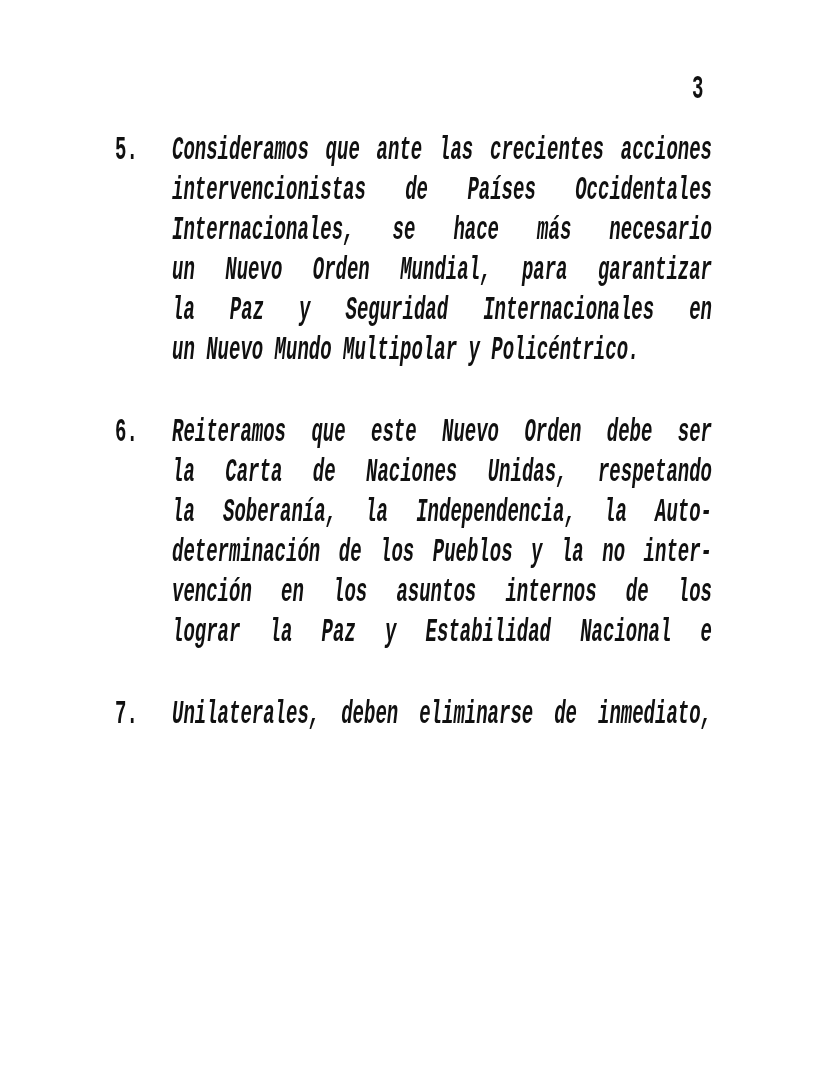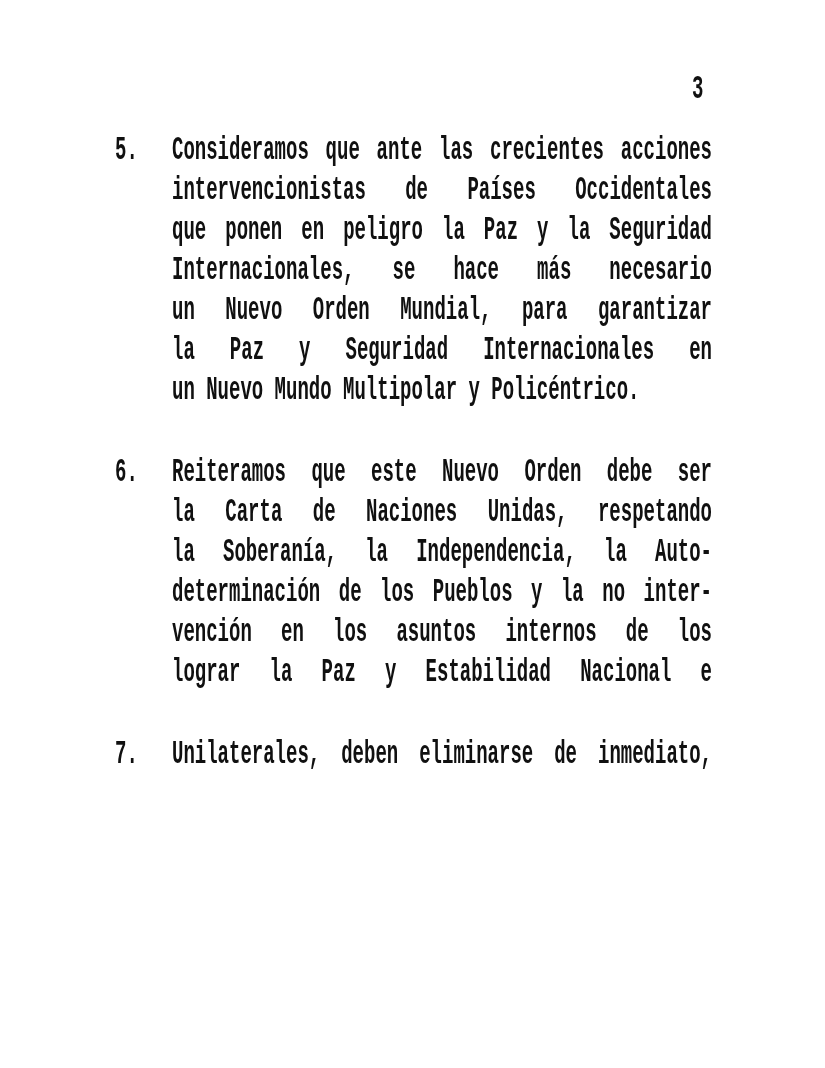--- a/index.html
+++ b/index.html
@@ -43,21 +43,21 @@
 
   .paragraph { display: flex; align-items: flex-start; }
   .paragraph + .paragraph { margin-top: 42px; }
 
   .para-num {
     flex: 0 0 57px;
     width: 57px;
     height: 40px;
   }
 
-  .para-lines { width: 540px; }
+  .para-lines { width: 540px; font-style: italic; }
 
   .line { height: 40px; }
 
   
   .tline {
     display: block;
     font-size: 19px;
     line-height: 40px;
     letter-spacing: 0;
     transform: scaleY(1.78);
@@ -81,23 +81,20 @@
       <section class="paragraph">
         <div class="para-num">
           <span class="tline natural">5.</span>
         </div>
         <div class="para-lines">
           <div class="line">
             <span class="tline justified">Consideramos que ante las crecientes acciones</span>
           </div>
           <div class="line">
             <span class="tline justified">intervencionistas de Países Occidentales</span>
-          </div>
-          <div class="line">
-            <span class="tline justified">que ponen en peligro la Paz y la Seguridad</span>
           </div>
           <div class="line">
             <span class="tline justified">Internacionales, se hace más necesario</span>
           </div>
           <div class="line">
             <span class="tline justified">un Nuevo Orden Mundial, para garantizar</span>
           </div>
           <div class="line">
             <span class="tline justified">la Paz y Seguridad Internacionales en</span>
           </div>

